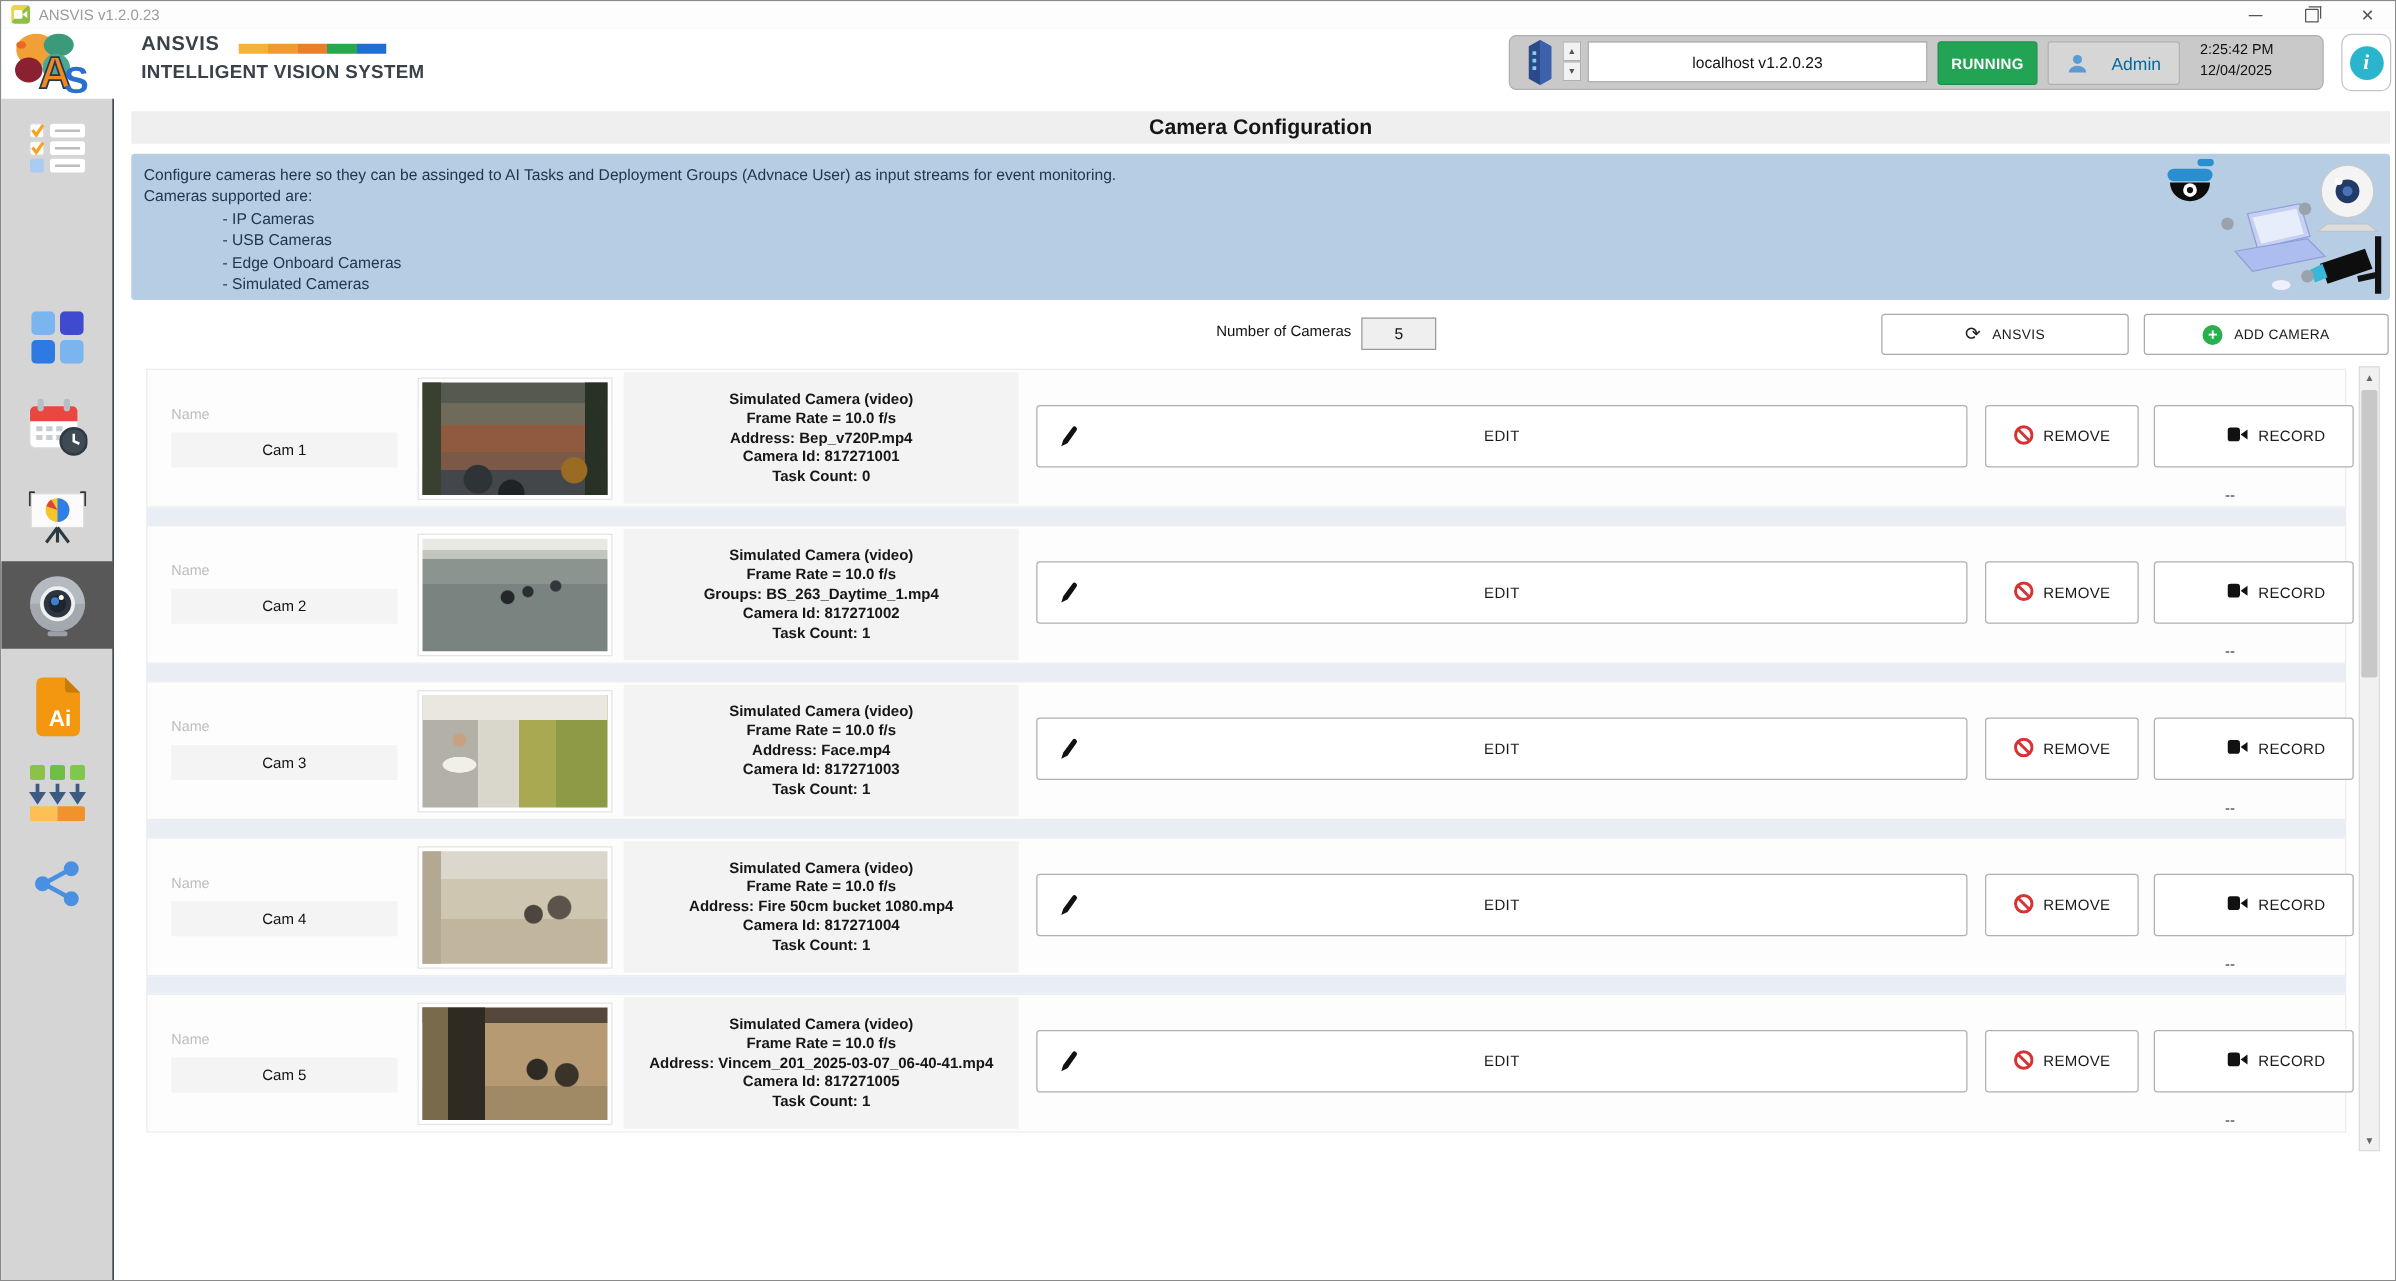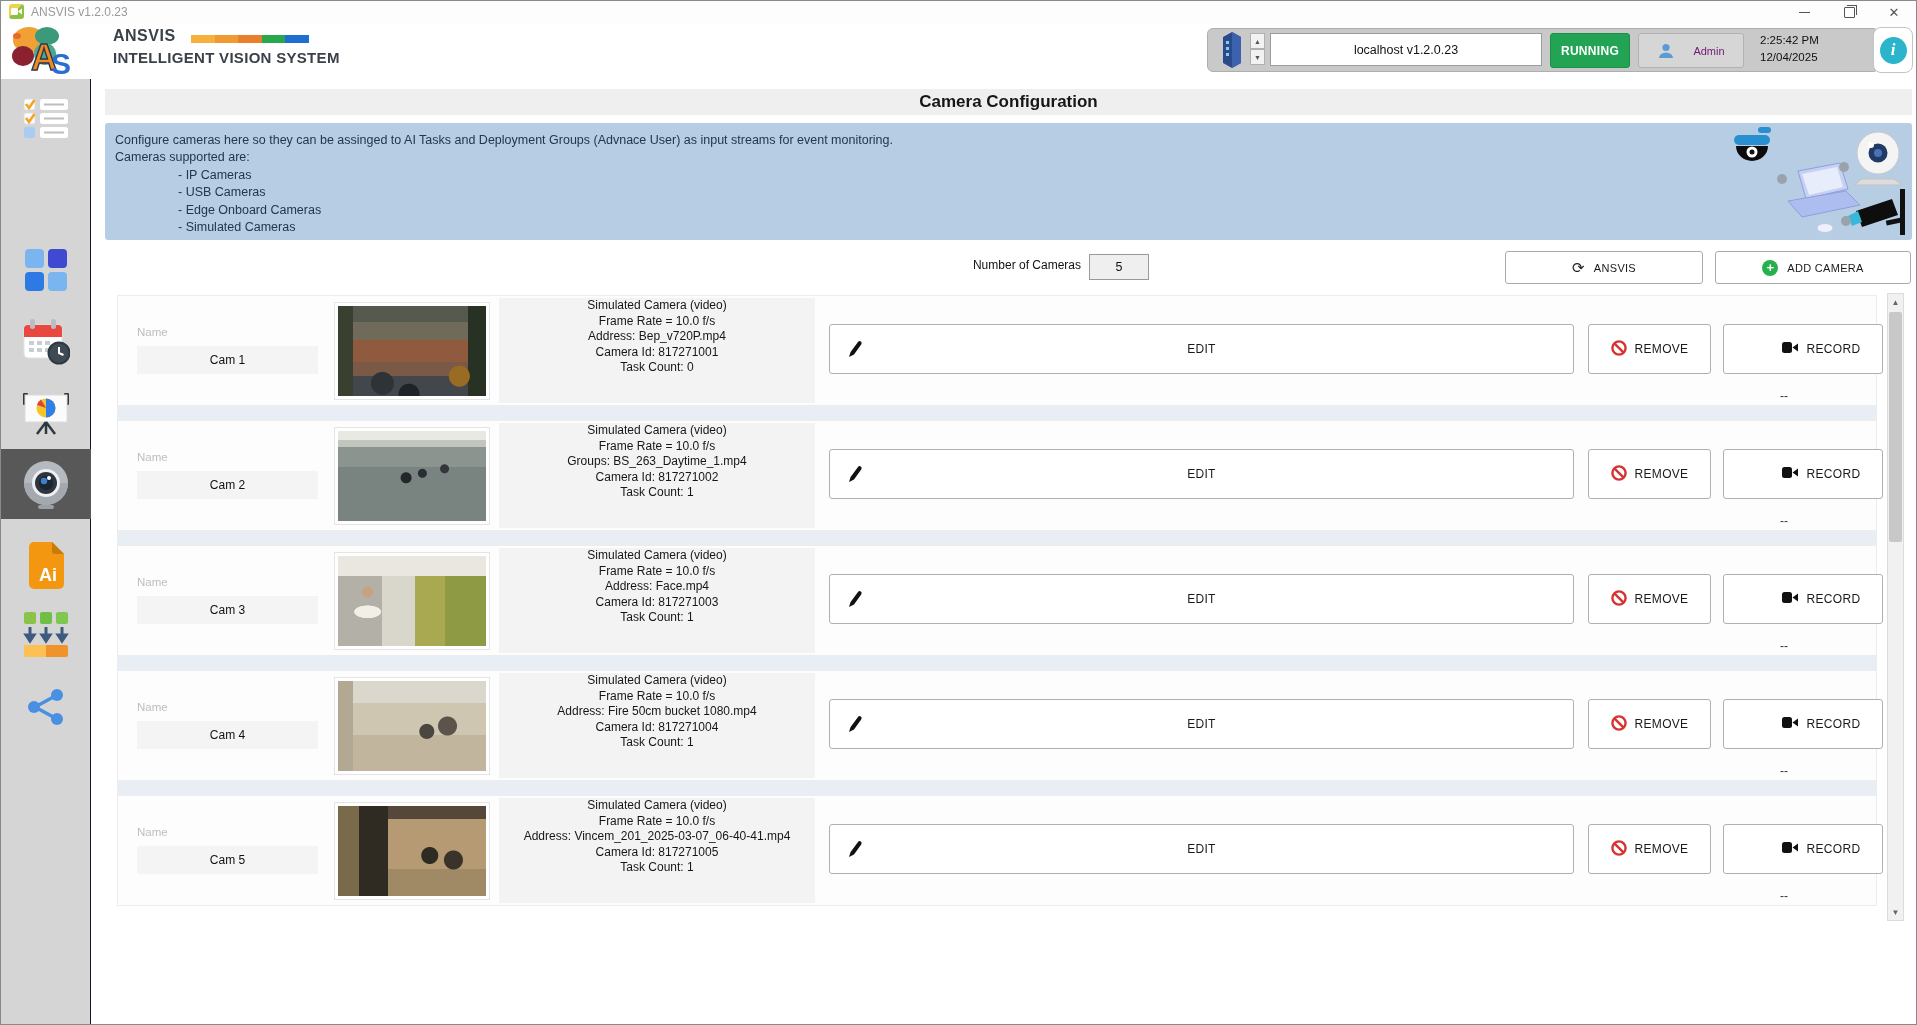--- a/index.html
+++ b/index.html
@@ -20,32 +20,32 @@
 
   
   .header{position:absolute;left:0;top:22px;width:100%;height:56px;background:#fff;}
   .logo{position:absolute;left:6px;top:1px;}
   .brand{position:absolute;left:112px;top:4px;font-size:16px;font-weight:bold;color:#3a4149;letter-spacing:.5px;}
   .brandbar{position:absolute;left:190px;top:12px;width:118px;height:8px;
             background:linear-gradient(90deg,#f6b13c 0 20%,#f09a33 20% 40%,#e87f2c 40% 60%,#28a74c 60% 80%,#1f6fd0 80%);}
   .subtitle{position:absolute;left:112px;top:26px;font-size:15px;font-weight:bold;color:#3a4149;letter-spacing:.3px;}
 
   .hdr-panel{position:absolute;left:1206px;top:5px;width:650px;height:42px;background:#c9c9c9;
-             border:1px solid #aeaeae;border-radius:6px;padding-left:20px;}
+             border:1px solid #aeaeae;border-radius:6px;}
   .srv-icon{position:absolute;left:10px;top:2px;}
   .spinner{position:absolute;left:42px;top:4px;width:15px;height:33px;}
   .spin-btn{width:15px;height:16px;background:#f2f2f2;border:1px solid #b0b0b0;box-sizing:border-box;
             font-size:7px;color:#555;display:flex;align-items:center;justify-content:center;}
   .srv-input{position:absolute;left:62px;top:4px;width:272px;height:33px;background:#fff;border:1px solid #9c9c9c;
              text-align:center;font-size:12.5px;color:#111;font-family:"Liberation Sans",sans-serif;box-sizing:border-box;}
   .running{position:absolute;left:342px;top:4px;width:78px;height:33px;background:#23a455;border:1px solid #1d8f49;
            border-radius:3px;color:#fff;font-size:12px;font-weight:bold;display:flex;align-items:center;justify-content:center;letter-spacing:.3px;}
   .admin{position:absolute;left:430px;top:4px;width:104px;height:33px;background:#d6d6d6;border:1px solid #b2b2b2;
          border-radius:3px;display:flex;align-items:center;justify-content:center;gap:18px;}
-  .admin span{color:#701a75;font-size:11px;}
+  .admin span{color:#0369a1;font-size:14px;}
   .clock{position:absolute;left:552px;top:3px;width:92px;font-size:11.5px;line-height:17px;color:#111;text-align:left;}
   .info-btn{position:absolute;left:1872px;top:4px;width:38px;height:44px;background:#fff;border:1px solid #c4c4c4;
             border-radius:8px;display:flex;align-items:center;justify-content:center;}
   .info-circle{width:27px;height:27px;border-radius:50%;background:#2ab5cd;color:#fff;display:flex;align-items:center;
                justify-content:center;font-family:"Liberation Serif",serif;font-style:italic;font-weight:bold;font-size:17px;}
 
   
   .sidebar{position:absolute;left:0;top:78px;width:90px;height:947px;background:#d5d5d5;border-right:1px solid #0f172a;box-sizing:border-box;}
   .side-item{position:absolute;left:0;width:90px;height:70px;display:flex;align-items:center;justify-content:center;}
   .side-sel{background:#585858;}
@@ -74,22 +74,22 @@
 
   
   .list{position:absolute;left:116px;top:294px;width:1760px;display:flex;flex-direction:column;gap:14px;background:#e9eef5;}
   .crow{position:relative;width:1760px;height:111px;background:#fdfdfd;border:1px solid #ededed;box-sizing:border-box;}
   .cname-label{position:absolute;left:19px;top:30px;font-size:11.5px;color:#bdbdbd;}
   .cname-input{position:absolute;left:19px;top:50px;width:177px;height:26px;background:#f4f4f4;border:none;
                text-align:center;font-size:12px;color:#111;font-family:"Liberation Sans",sans-serif;}
   .thumb{position:absolute;left:216px;top:6px;width:148px;height:90px;background:#fff;border:1px solid #e4e4e4;padding:3px;}
   .thumb .img{width:100%;height:100%;}
   .details{position:absolute;left:381px;top:2px;width:316px;height:105px;background:#f3f3f3;
-           display:flex;flex-direction:column;align-items:center;
-           font-size:12px;color:#161616;line-height:15.6px;text-align:center;}
+           display:flex;flex-direction:column;align-items:center;justify-content:center;
+           font-size:12px;color:#161616;line-height:15.6px;text-align:center;font-weight:bold;}
   .btn{position:absolute;top:28px;height:48px;background:#fff;border:1px solid #b0b0b0;border-radius:3px;
        display:flex;align-items:center;justify-content:center;gap:8px;font-size:12px;color:#1a1a1a;letter-spacing:.3px;
        font-family:"Liberation Sans",sans-serif;}
   .edit-btn{left:711px;width:743px;}
   .edit-btn .pencil{position:absolute;left:16px;top:14px;}
   .remove-btn{left:1470px;width:121px;}
   .record-btn{left:1605px;width:122px;padding-left:36px;}
   .rec-status{position:absolute;left:1605px;top:93px;width:122px;text-align:center;font-size:12px;color:#333;}
 
   

